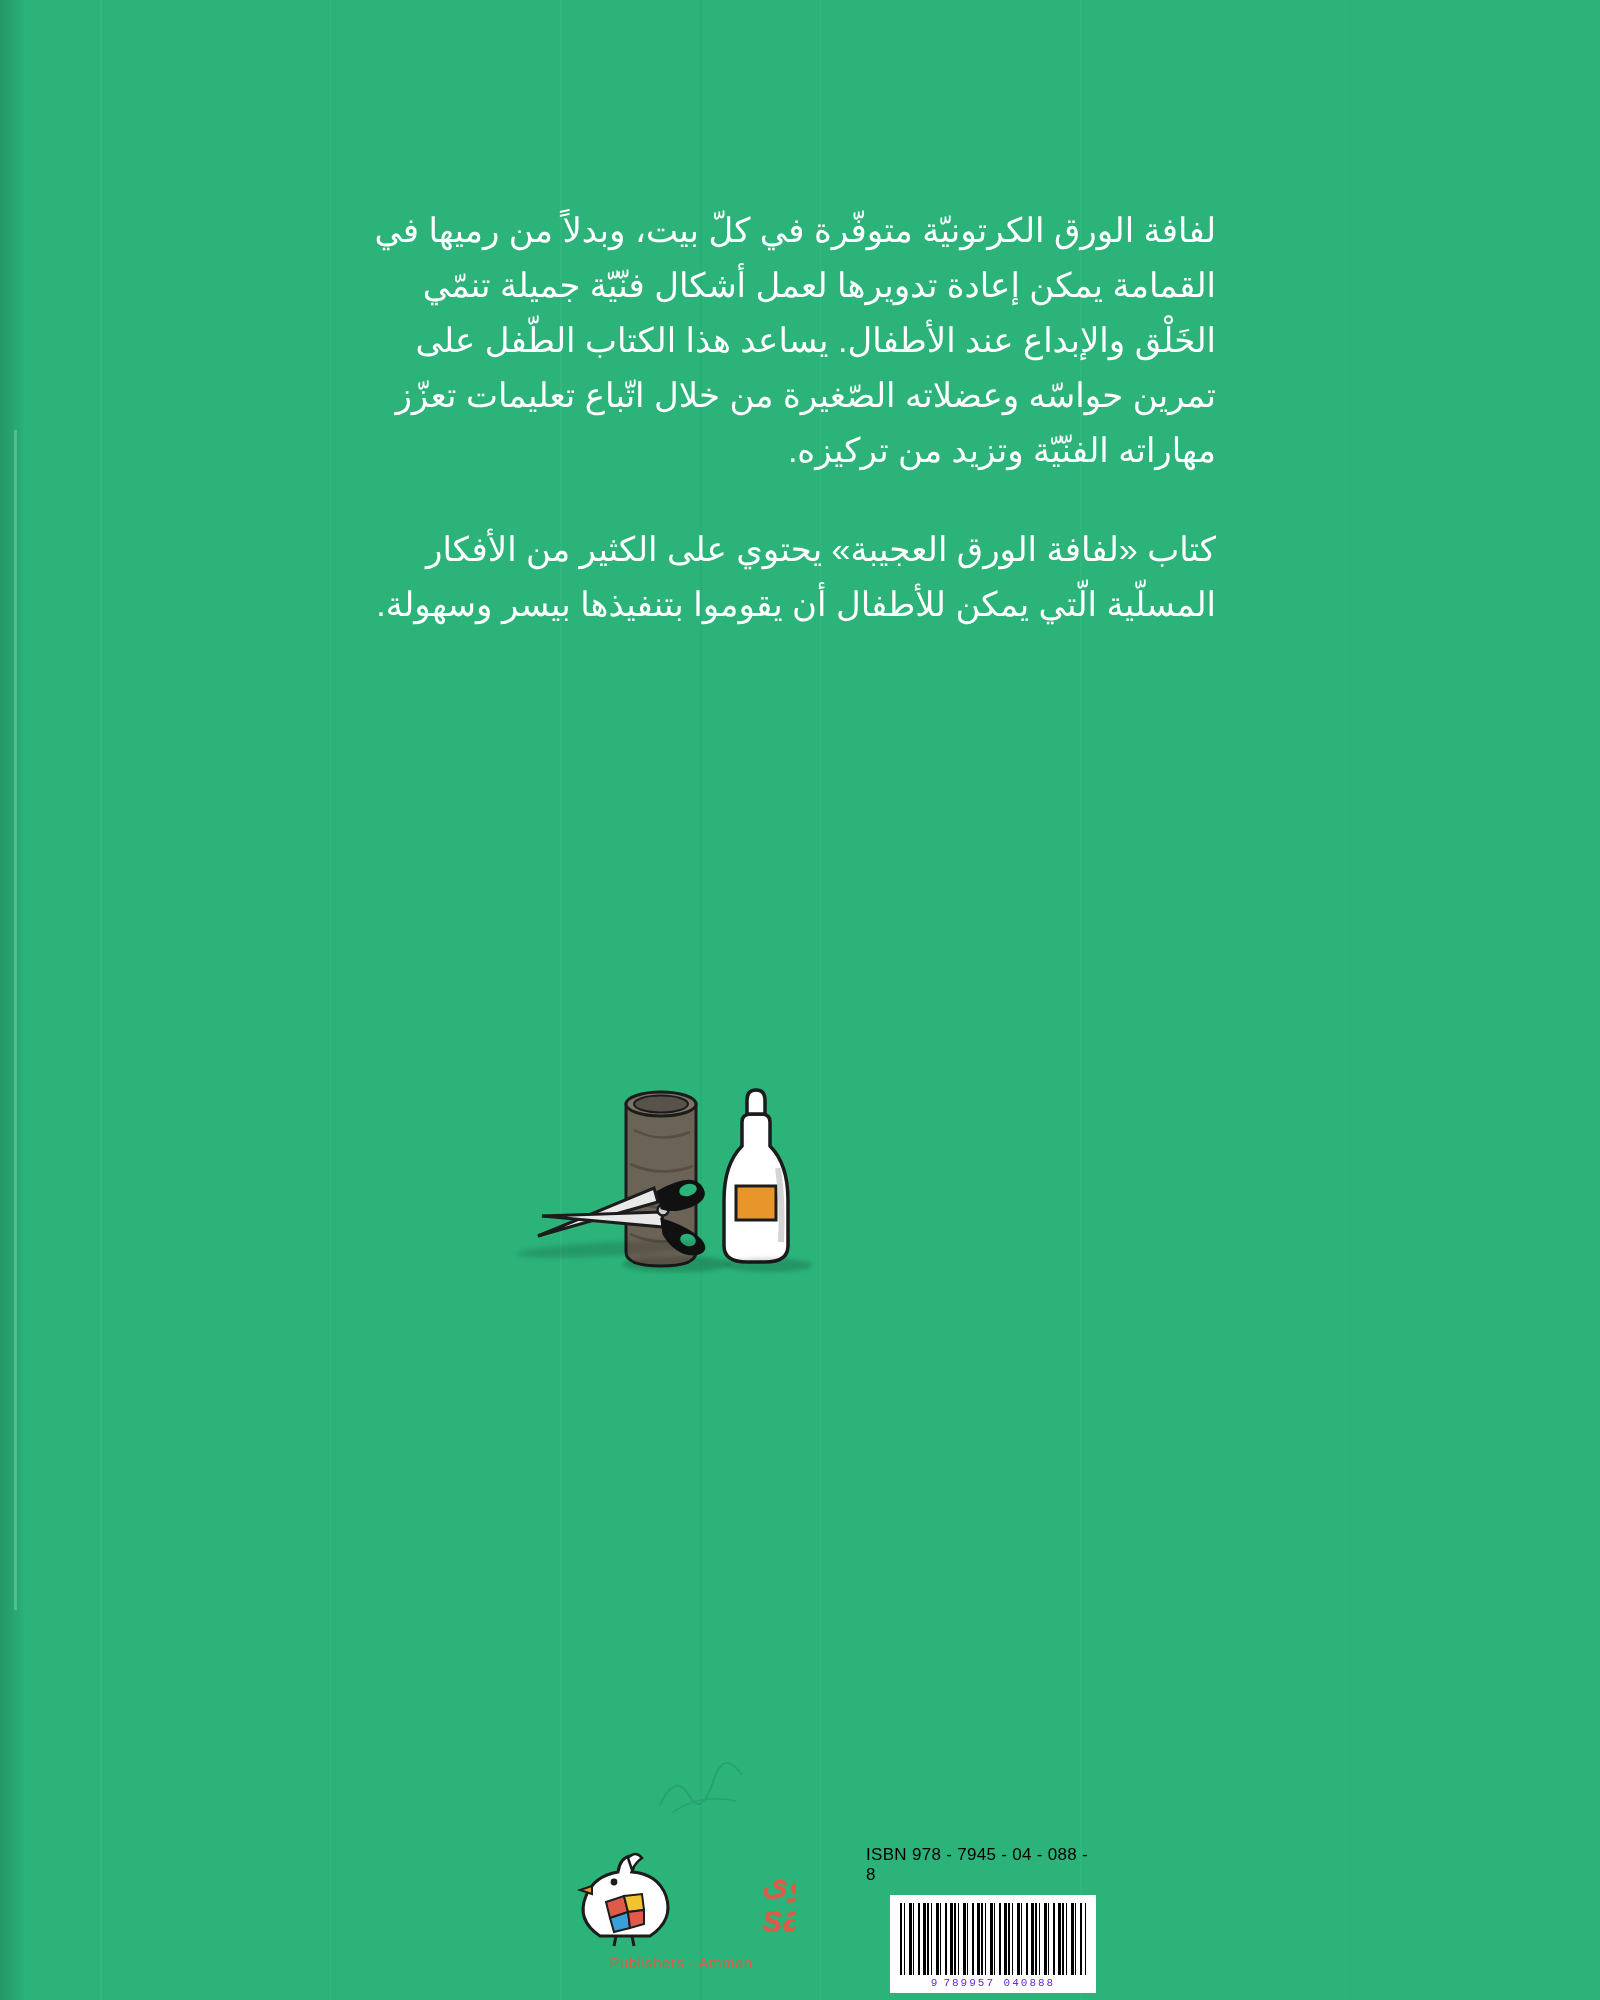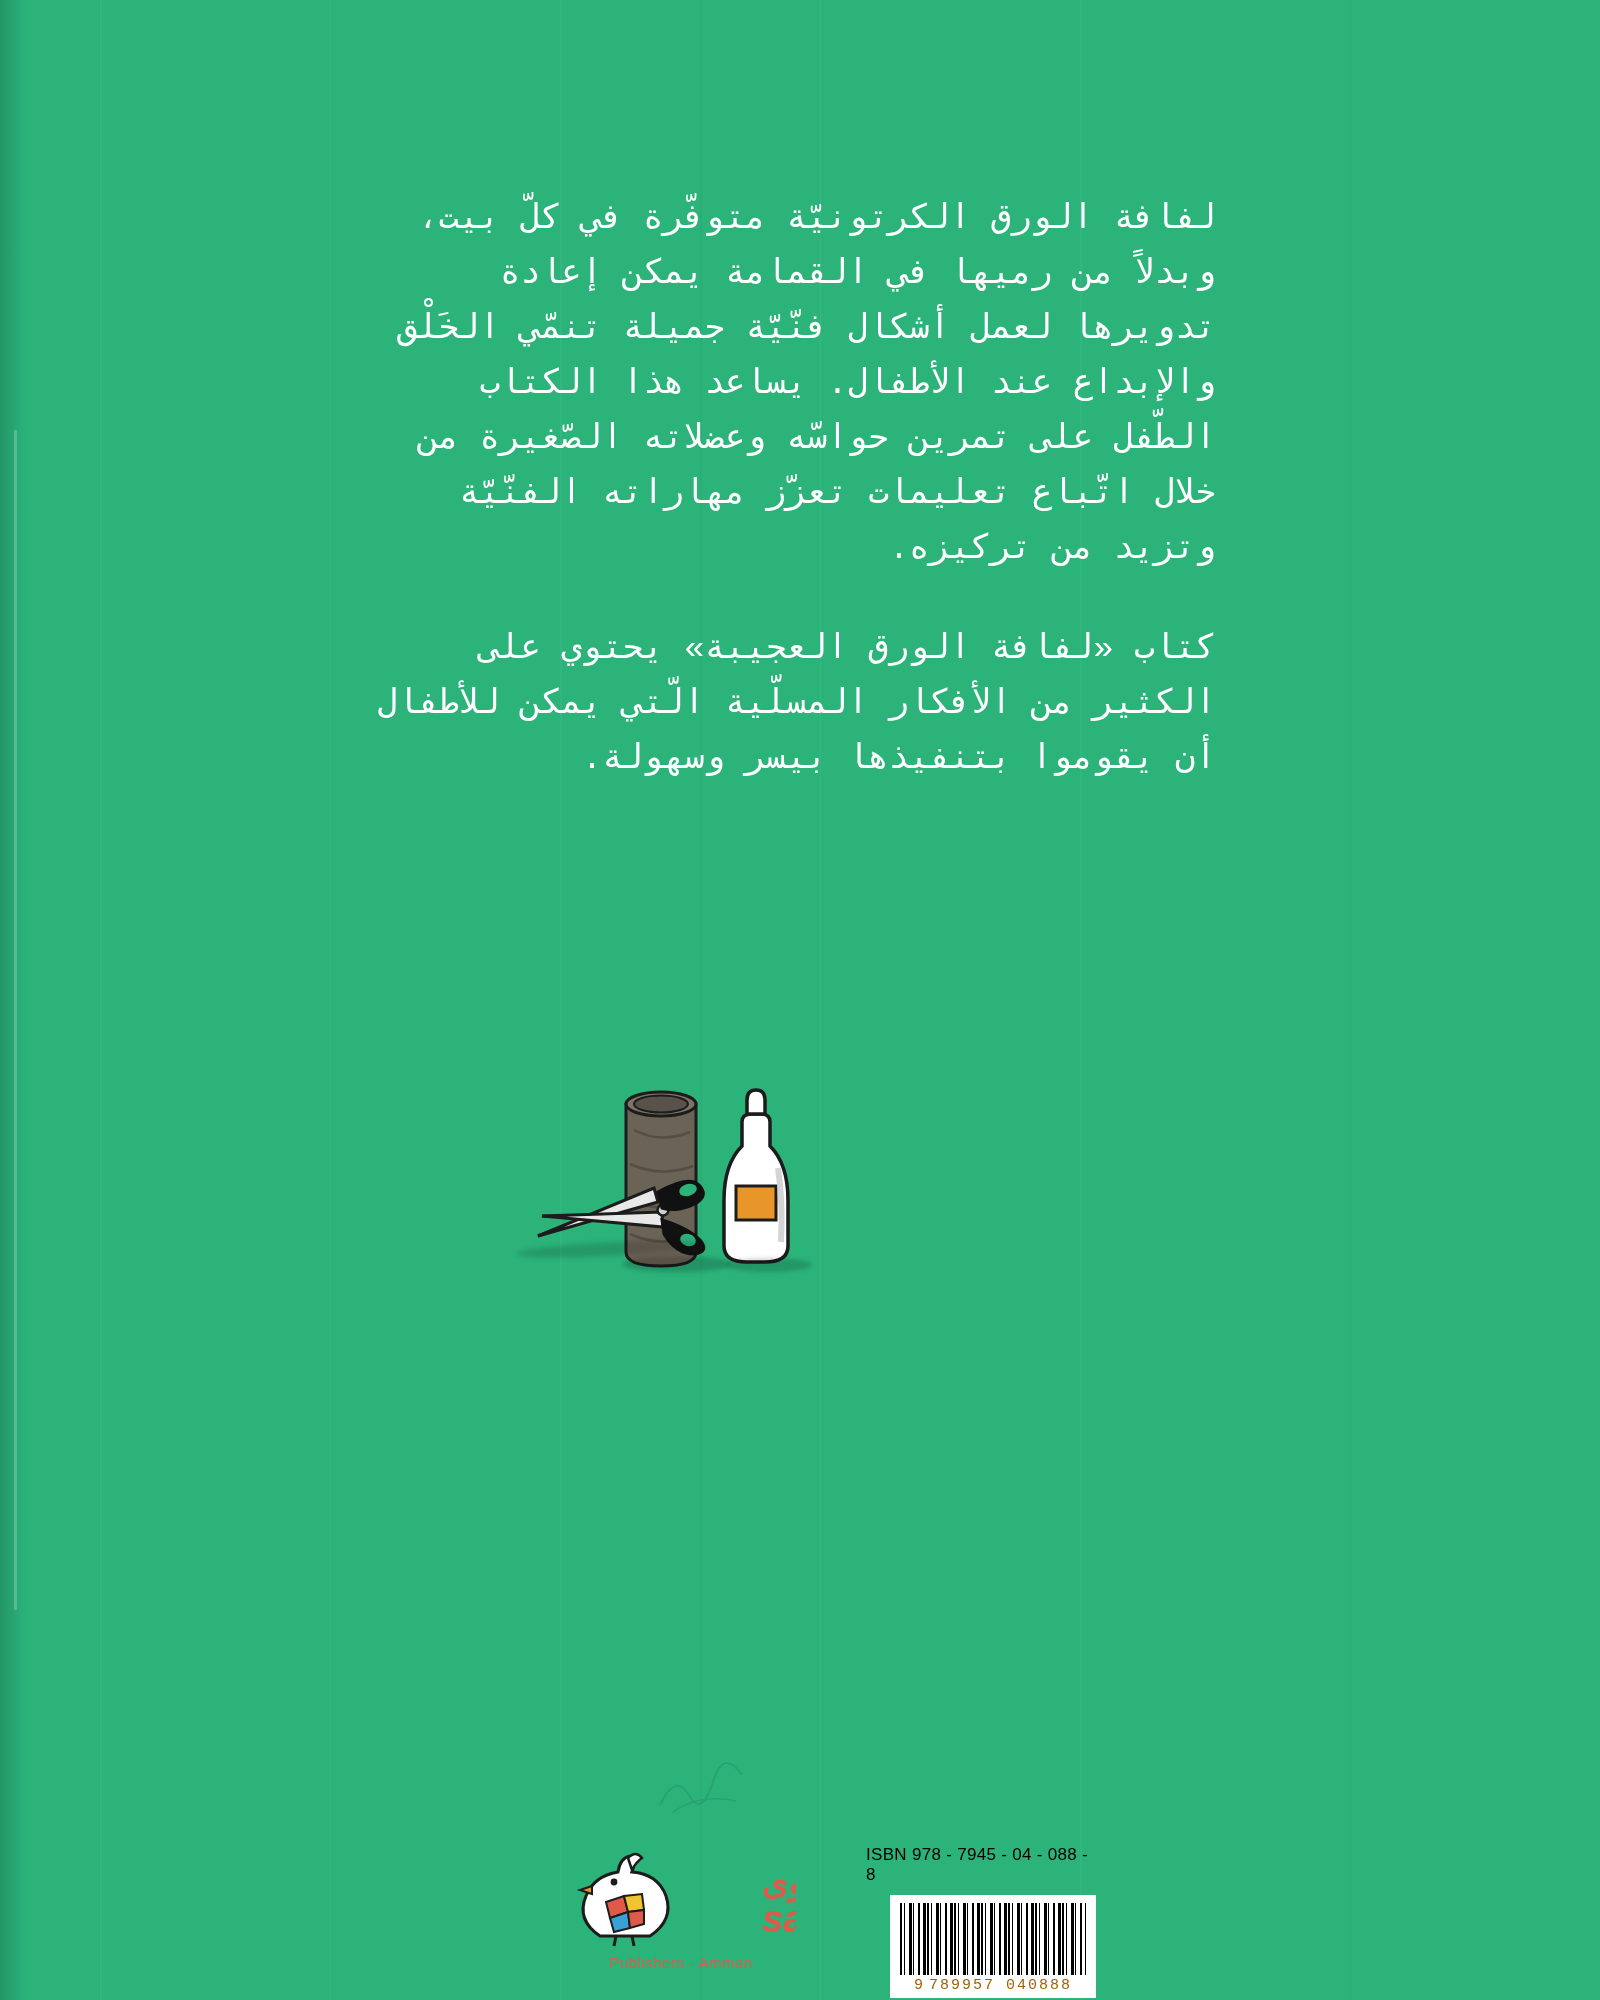--- a/index.html
+++ b/index.html
@@ -62,21 +62,21 @@
     top: 192px;
     right: 384px;
     width: 850px;
     text-align: right;
     color: #ffffff;
     font-family: "Liberation Sans", sans-serif;
     font-size: 34px;
     line-height: 1.62;
     letter-spacing: 0px;
   }
-  .blurb p { margin: 0 0 44px 0; font-family: Liberation Mono, monospace; }
+  .blurb p { margin: 11px 0 44px 0; }
   .blurb p:last-child { margin-bottom: 0; }
 
   
   .illus {
     position: absolute;
     left: 530px;
     top: 1060px;
     width: 420px;
     height: 260px;
   }
@@ -158,22 +158,22 @@
         #000 0 2px, #fff 2px 4px,
         #000 4px 5px, #fff 5px 9px,
         #000 9px 12px, #fff 12px 13px,
         #000 13px 14px, #fff 14px 18px,
         #000 18px 20px, #fff 20px 23px,
         #000 23px 26px, #fff 26px 27px);
   }
   .barcode-digits {
     direction: ltr;
     font-family: "Liberation Mono", monospace;
-    font-size: 15px;
-    color: #a16207;
+    font-size: 11px;
+    color: #6d28d9;
     letter-spacing: 2px;
     text-align: center;
     padding-top: 2px;
     white-space: nowrap;
   }
   .barcode-digits .lead { margin-right: 4px; }
 
   
   .smudge {
     position: absolute;

